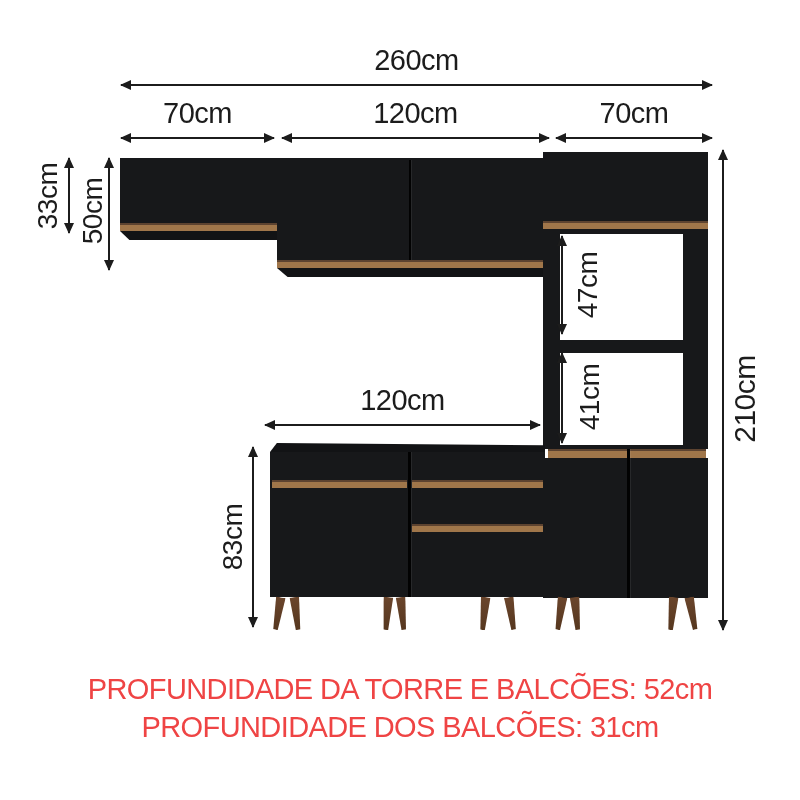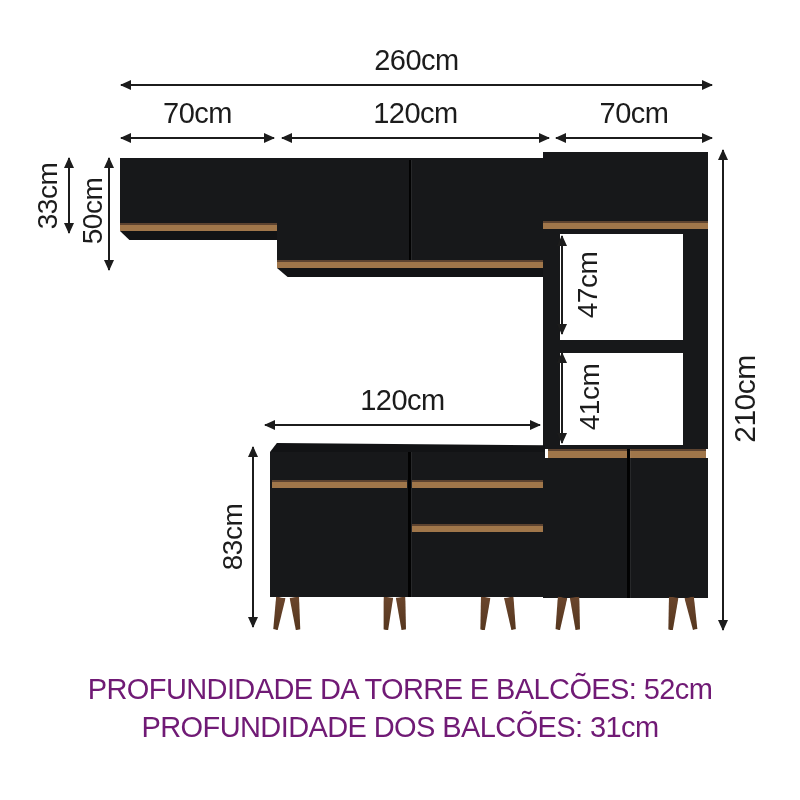--- a/index.html
+++ b/index.html
@@ -28,21 +28,21 @@
   .vdim { position:absolute; width:0; }
   .vdim .dline { position:absolute; top:0; bottom:0; left:-1px; width:2px; background:#1c1c1c; }
   .vdim .ah { position:absolute; width:0; height:0; border-left:5px solid transparent; border-right:5px solid transparent; left:-5px; }
   .vdim .ah-t { top:-1px;    border-bottom:11px solid #1c1c1c; }
   .vdim .ah-b { bottom:-1px; border-top:11px solid #1c1c1c; }
   .vlbl { position:absolute; width:140px; height:32px; line-height:32px; text-align:center;
           font-size:28px; letter-spacing:-0.5px; transform:rotate(-90deg); white-space:nowrap; }
   .big { font-size:30px; }
   
   .footer { position:absolute; left:0; right:0; top:670px; text-align:center; }
-  .footer div { font-size:29px; line-height:38px; letter-spacing:-0.6px; color:#701a75; }
+  .footer div { font-size:29px; line-height:38px; letter-spacing:-0.6px; color:#ef4444; }
 </style>
 </head>
 <body>
 
 <div class="canvas">
 
   <div class="blk" style="left:120px;top:158px;width:157px;height:65px;"></div>
   <div class="wood" style="left:120px;top:223px;width:157px;height:8px;"></div>
   <div class="lip" style="left:120px;top:231px;width:157px;height:9px;clip-path:polygon(0 0,100% 0,100% 100%,6% 100%);"></div>
 

